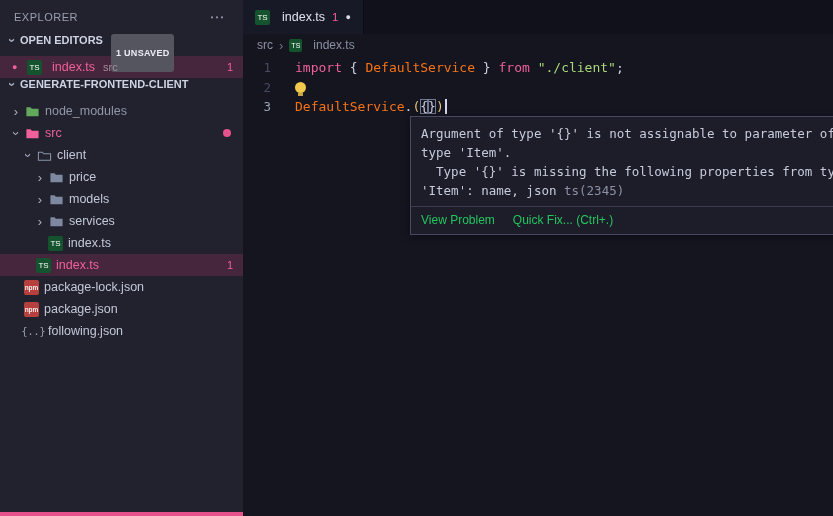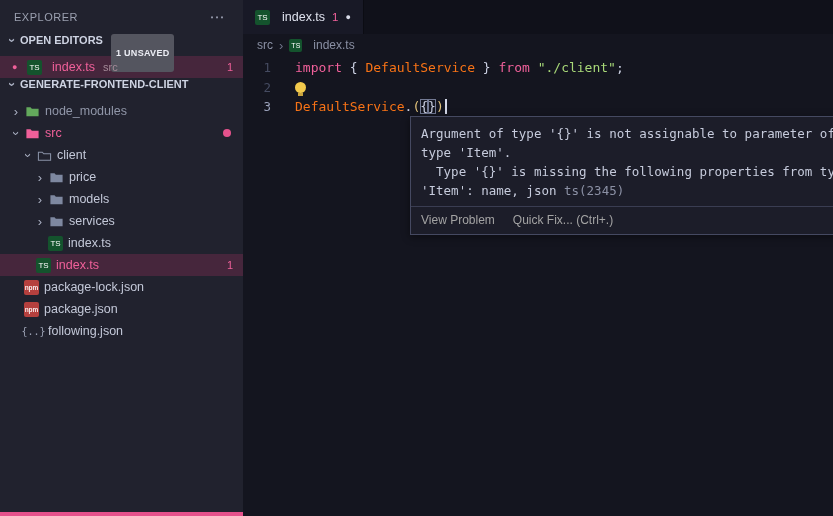--- a/index.html
+++ b/index.html
@@ -63,21 +63,21 @@
   .caret{display:inline-block;width:2px;height:15px;background:#d2d6e6;margin-left:1px}
   .bulb{display:inline-block;width:11px;height:11px;background:#f2c94c;border-radius:50%;position:relative;cursor:pointer}
   .bulb::after{content:"";position:absolute;left:3px;bottom:-3px;width:5px;height:3px;background:#caa43e}
 
   
   .hover{position:absolute;left:167px;top:116px;width:620px;background:#1c1d29;border:1px solid #454961;box-shadow:0 2px 8px rgba(0,0,0,.45);z-index:5}
   .hover-body{padding:7px 10px 6px;font-family:"DejaVu Sans Mono",monospace;font-size:12.5px;line-height:19px;color:#c6cbdc;overflow:hidden}
   .hline{white-space:pre}
   .hline .muted{color:#8b90a4}
   .hover-actions{display:flex;gap:18px;border-top:1px solid #3a3d52;padding:6px 10px 7px;font-size:12px}
-  .hover-actions a{color:#a3a3a3;text-decoration:none;cursor:pointer}
+  .hover-actions a{color:#22c55e;text-decoration:none;cursor:pointer}
 </style>
 </head>
 <body>
 
 <div class="app">
 
   <aside class="sidebar">
     <div class="sb-header">
       <span>EXPLORER</span>
       <span class="sb-more">⋯</span>

